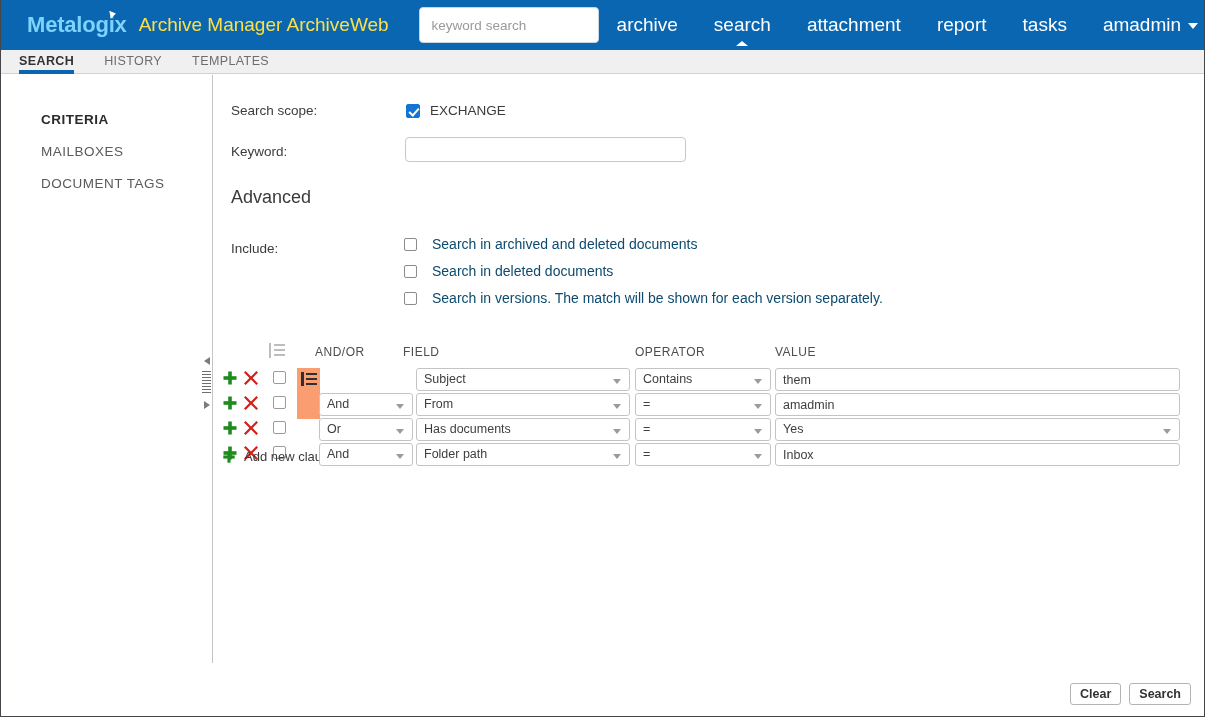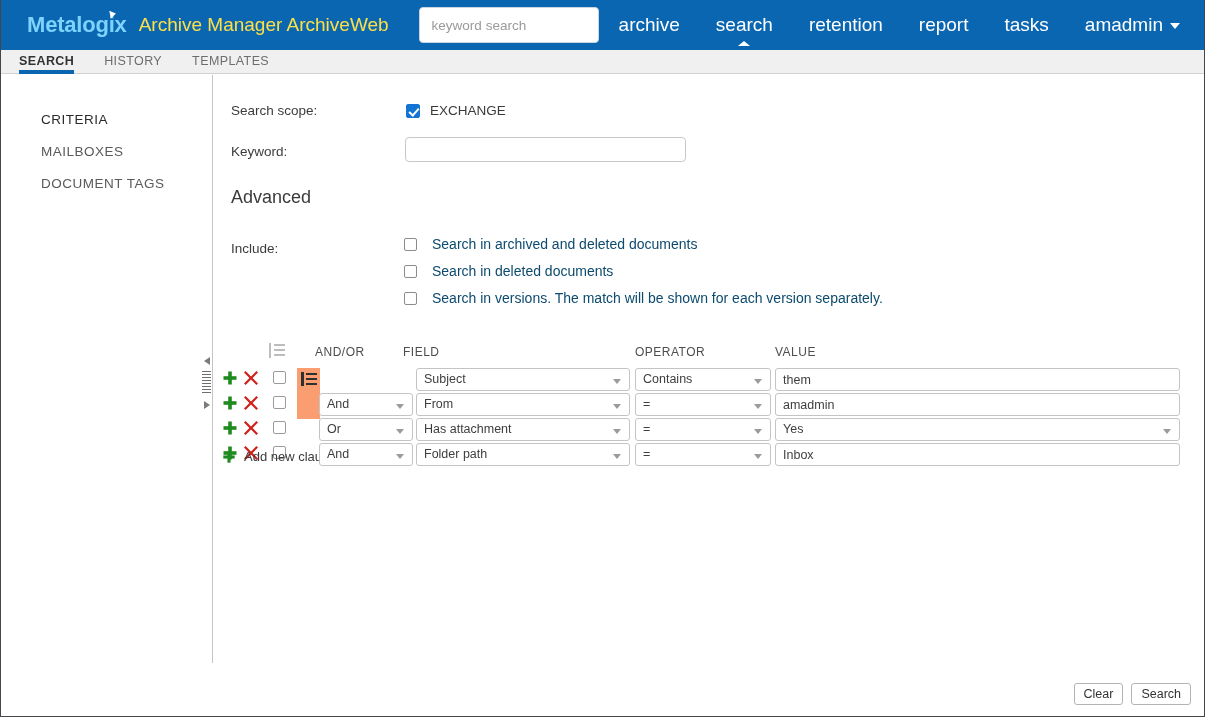--- a/index.html
+++ b/index.html
@@ -137,21 +137,21 @@
   }
   .side-item {
     font-size: 13.5px;
     letter-spacing: 0.5px;
     color: #5a5a5a;
     padding: 4px 0 4px 40px;
     cursor: pointer;
     white-space: nowrap;
   }
   .side-item.first { margin-top: 33px; }
-  .side-item.active { color: #2b2b2b; font-weight: normal; }
+  .side-item.active { color: #2b2b2b; font-weight: bold; }
   .side-item + .side-item { margin-top: 9px; }
 
   
   .splitter {
     position: absolute; left: 200px; top: 357px;
     width: 11px; height: 52px;
     display: flex; flex-direction: column; align-items: center;
     justify-content: space-between;
     cursor: pointer;
     z-index: 5;
@@ -337,38 +337,39 @@
   .btn {
     min-width: 44px; height: 22px;
     border: 1px solid #b4b4b4;
     border-radius: 3px;
     background: #ffffff;
     font-size: 12.5px;
     color: #333333;
     font-family: "Liberation Sans", sans-serif;
     padding: 0 9px;
     cursor: pointer;
+    font-weight: bold;
   }
 </style>
 </head>
 <body>
 
 <div id="page">
 
   <div class="topbar">
     <div class="brand-logo">
       <span>Metalogix</span>
       <span class="tri"></span>
     </div>
     <div class="app-title">Archive Manager ArchiveWeb</div>
     <input class="kw-search" type="text" placeholder="keyword search" style="">
     <div class="topnav">
       <a href="#">archive</a>
       <a href="#" class="active">search</a>
-      <a href="#">retention</a>
+      <a href="#">attachment</a>
       <a href="#">report</a>
       <a href="#">tasks</a>
       <a href="#" class="user"><span>amadmin</span><span class="caret-down"></span></a>
     </div>
   </div>
 
   <div class="tabstrip">
     <div class="tab active">SEARCH</div>
     <div class="tab">HISTORY</div>
     <div class="tab">TEMPLATES</div>
@@ -477,21 +478,21 @@
       <div class="crow">
         <svg class="ico-add" viewBox="0 0 16 16">
           <rect x="6.2" y="1.5" width="3.6" height="13" fill="#1f8b1f"></rect>
           <rect x="1.5" y="6.2" width="13" height="3.6" fill="#1f8b1f"></rect>
         </svg>
         <svg class="ico-del" viewBox="0 0 16 16">
           <path d="M2.6 1 L8 6.4 L13.4 1 L15 2.6 L9.6 8 L15 13.4 L13.4 15 L8 9.6 L2.6 15 L1 13.4 L6.4 8 L1 2.6 Z" fill="#d0201a"></path>
         </svg>
         <div class="row-cb"></div>
         <div class="sel c-andor">Or</div>
-        <div class="sel c-field">Has attachment</div>
+        <div class="sel c-field">Has documents</div>
         <div class="sel c-oper">=</div>
         <div class="sel c-value">Yes</div>
       </div>
 
       <div class="crow">
         <svg class="ico-add" viewBox="0 0 16 16">
           <rect x="6.2" y="1.5" width="3.6" height="13" fill="#1f8b1f"></rect>
           <rect x="1.5" y="6.2" width="13" height="3.6" fill="#1f8b1f"></rect>
         </svg>
         <svg class="ico-del" viewBox="0 0 16 16">

